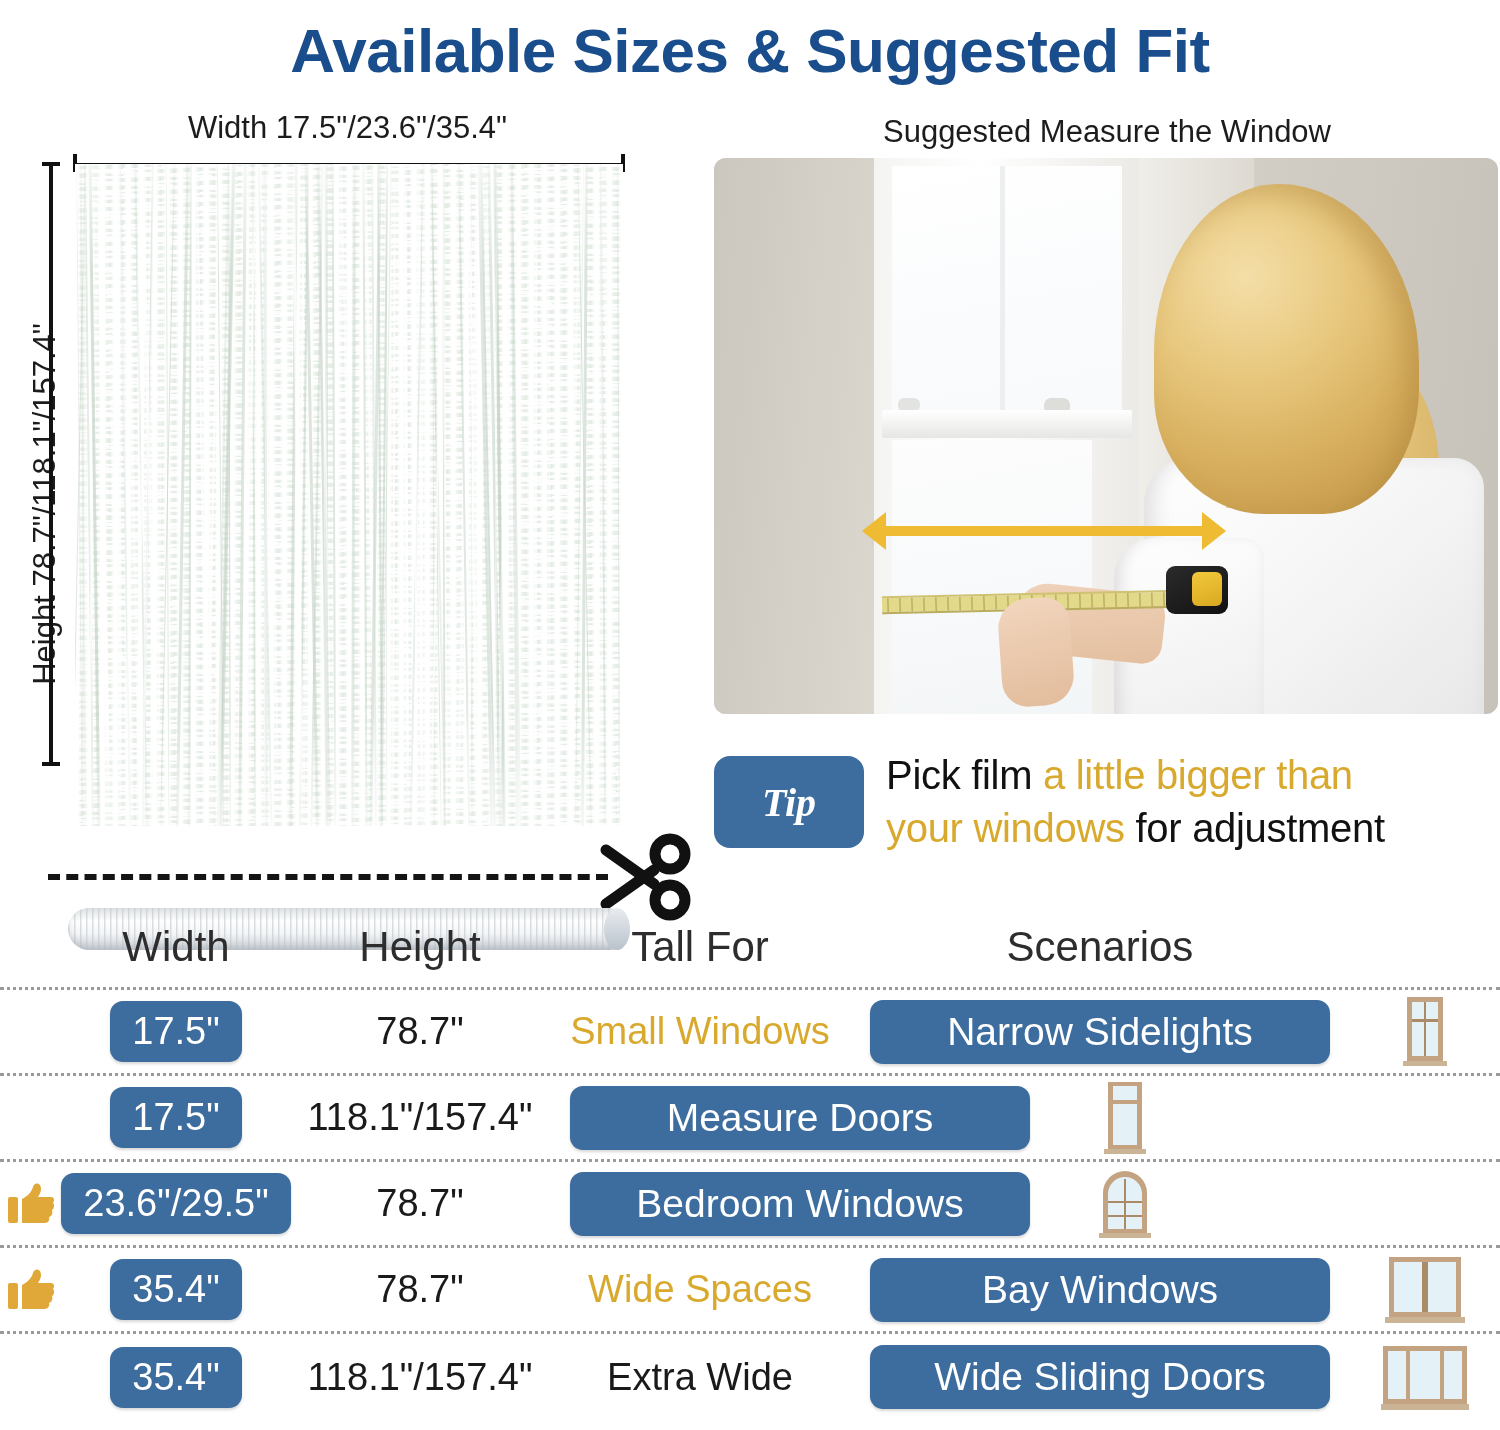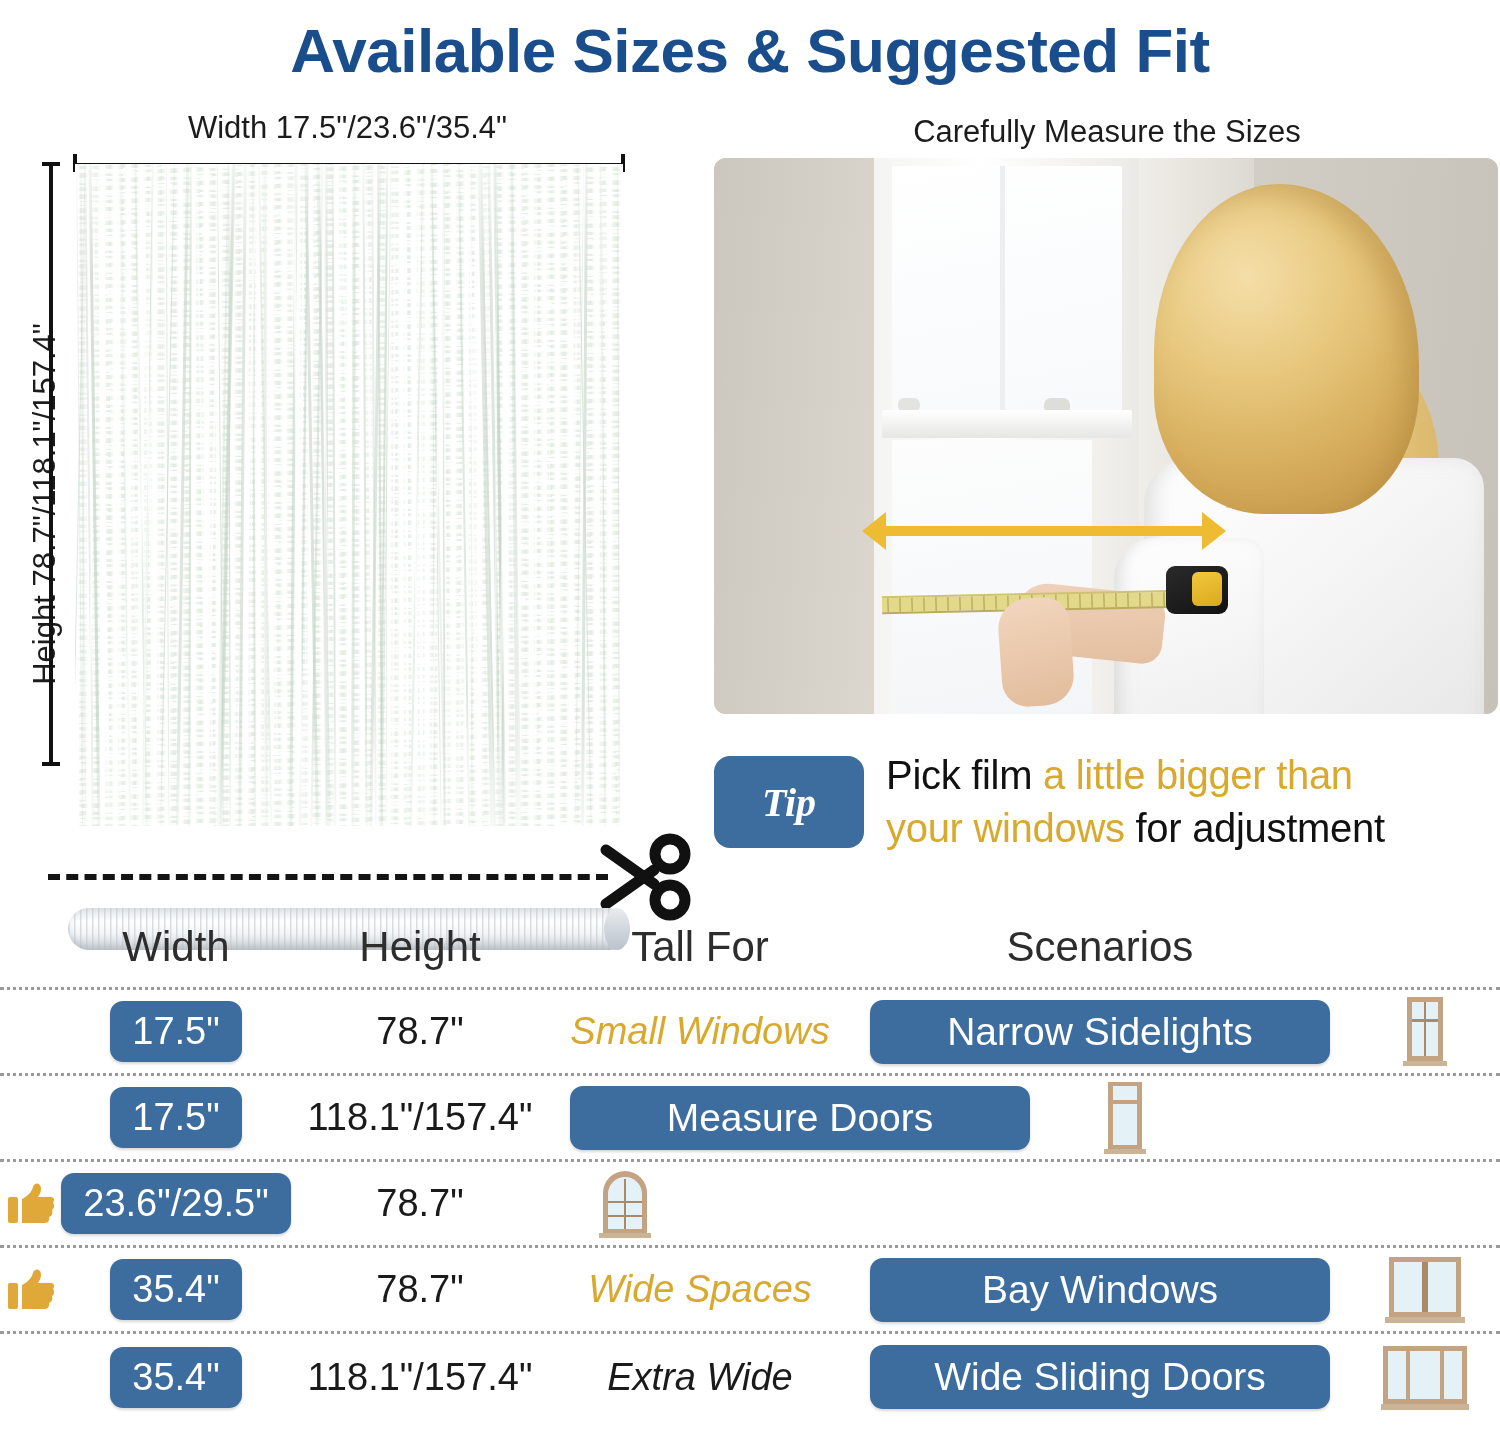--- a/index.html
+++ b/index.html
@@ -335,21 +335,20 @@
     font-size: 39px;
     padding: 10px 14px;
   }
   .plain {
     font-size: 38px;
     color: #1a1a1a;
     white-space: nowrap;
   }
   .best {
     font-size: 38px;
-    font-style: italic;
     white-space: nowrap;
     color: #1a1a1a;
   }
   .best.gold { color: #d9a92e; }
 
   .thumbup { width: 48px; height: 46px; }
 
   .winicon { width: 96px; height: 74px; }
 </style>
 </head>
@@ -530,21 +529,21 @@
         </g>
         <circle cx="72" cy="22" r="15" stroke="#111" stroke-width="11" fill="none"></circle>
         <circle cx="72" cy="68" r="15" stroke="#111" stroke-width="11" fill="none"></circle>
       </svg>
     </div>
 
     <div class="film-roll"></div>
   </div>
 
   <div class="photo-panel">
-    <div class="photo-caption">Carefully Measure the Sizes</div>
+    <div class="photo-caption">Suggested Measure the Window</div>
 
     <div class="photo">
       <div class="ph-wall-l"></div>
       <div class="ph-casing"></div>
       <div class="ph-glass-top"></div>
       <div class="ph-lock1"></div>
       <div class="ph-lock2"></div>
       <div class="ph-sash"></div>
       <div class="ph-glass-bot"></div>
       <div class="ph-wall-r"></div>
@@ -647,20 +646,23 @@
               <rect x="1" y="16" width="10" height="26" rx="2" fill="#e0a838"></rect>
               <path d="M15 42 L15 18 C15 18 24 14 26 6 C27 1 34 1 34 8 C34 12 31 16 31 16 L44 16 C47 16 48 19 46 22 C48 24 47 28 45 29 C46 32 45 35 42 36 C43 39 41 42 38 42 Z" fill="#e0a838"></path>
             </svg></span>
         </div>
         <div class="c-width">
           <span class="pill">23.6"/29.5"</span>
         </div>
         <div class="c-height">
           <span class="plain">78.7"</span>
         </div>
+        <div class="c-scen">
+          <span class="pill wide">Bedroom Windows</span>
+        </div>
         <div class="c-icon">
           <span class="winicon"><svg viewBox="0 0 96 74" width="96" height="74">
               <path d="M26 66 L26 26 A22 22 0 0 1 70 26 L70 66 Z" fill="#c4a383"></path>
               <path d="M31 62 L31 27 A17 17 0 0 1 65 27 L65 62 Z" fill="#e4f1f6"></path>
               <rect x="47" y="12" width="2" height="50" fill="#ab8a68"></rect>
               <rect x="31" y="34" width="34" height="2" fill="#ab8a68"></rect>
               <rect x="31" y="48" width="34" height="2" fill="#ab8a68"></rect>
               <rect x="22" y="66" width="52" height="5" fill="#cbb396"></rect>
             </svg></span>
         </div>

